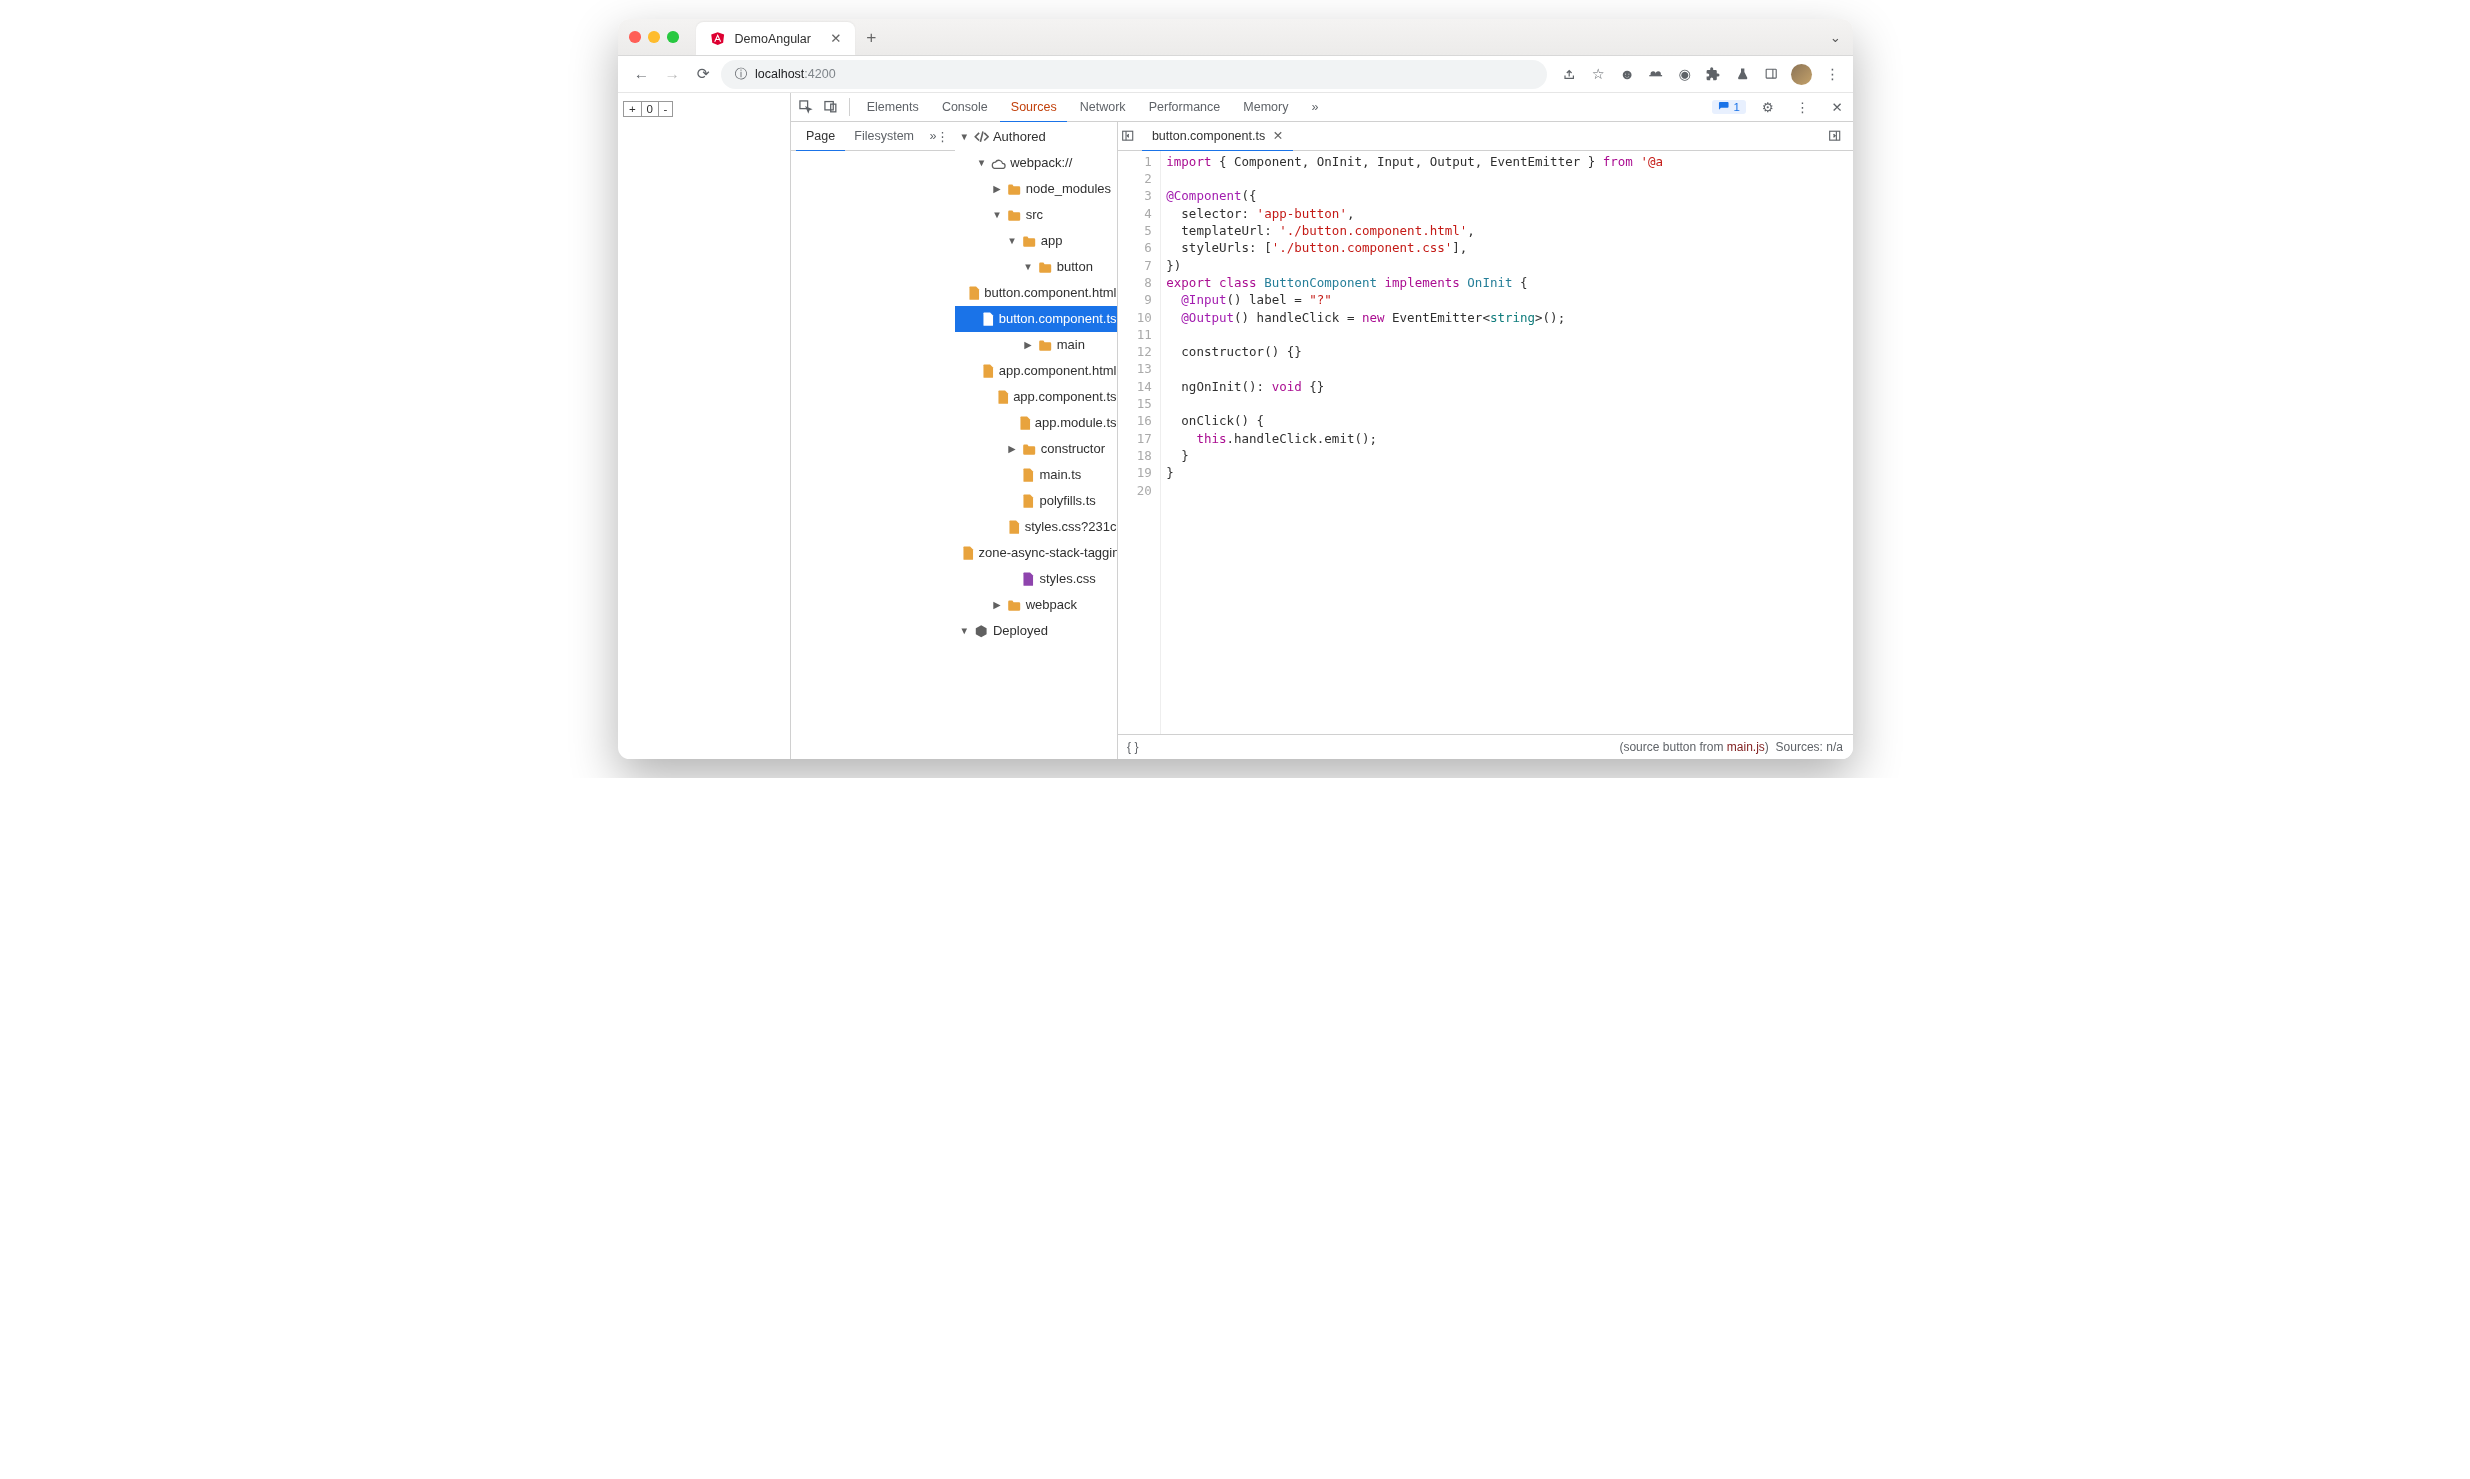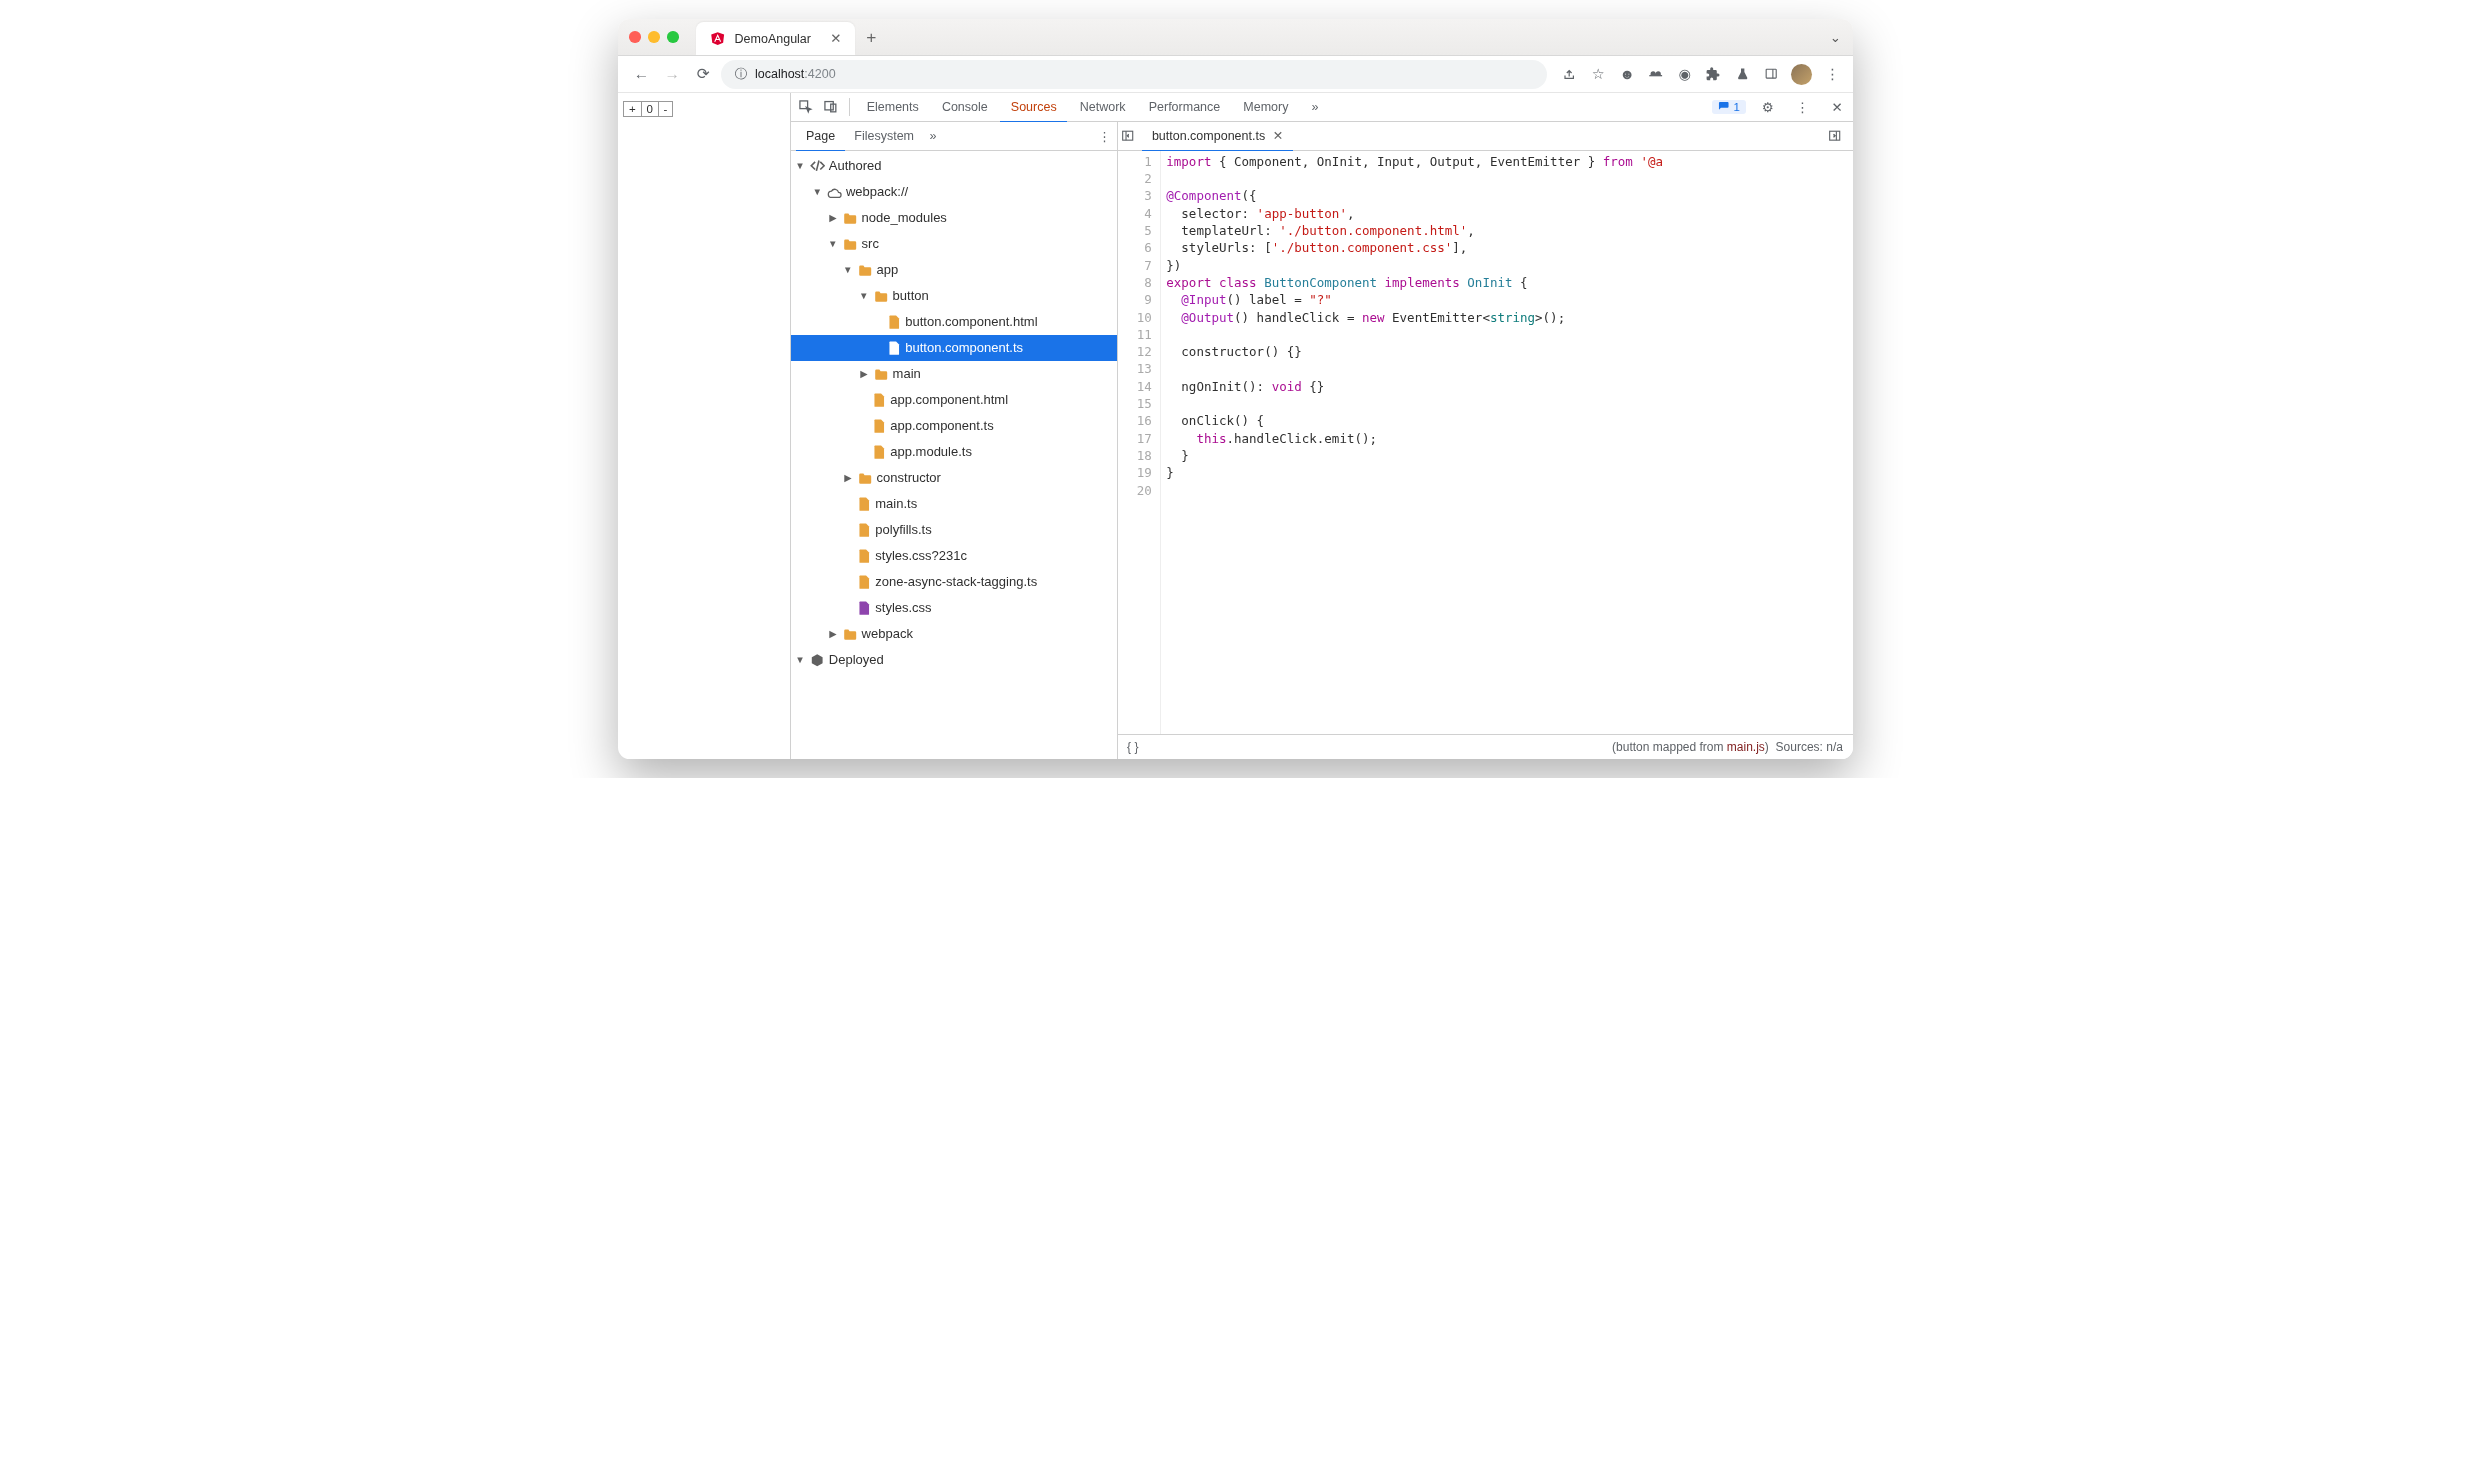--- a/index.html
+++ b/index.html
@@ -41,21 +41,21 @@
 .dt-toolbar .ic { width:25px; display:flex; justify-content:center; font-size:13.4px; }
 .dt-toolbar .sep { width:1px; height:17.3px; background:#d0d0d0; margin:0 5.8px; }
 .dt-tabs { display:flex; gap:1.9px; }
 .dt-tab { padding:0 10.6px; height:29px; display:flex; align-items:center; color:#5f6368; font-size:12.5px; border-bottom:1.9px solid transparent; }
 .dt-tab.active { color:#c2410c; border-bottom-color:#1a73e8; }
 .dt-right { margin-left:auto; display:flex; align-items:center; gap:9.6px; }
 .issue-badge { display:flex; align-items:center; gap:3.8px; color:#1a73e8; background:#e8f0fe; border-radius:2.9px; padding:1px 5.8px; font-size:11.5px; }
 .dt-main { flex:1; display:flex; overflow:hidden; }
 
 
-.src-nav { width:327px; border-right:1px solid #d0d0d0; display:flex; flex-direction:column; }
+.src-nav { width:327px; border-right:1px solid #d0d0d0; display:flex; flex-direction:row; }
 .src-nav-tabs { height:29px; border-bottom:1px solid #d0d0d0; display:flex; align-items:center; padding:0 5.8px; }
 .src-nav-tab { padding:0 9.6px; height:29px; display:flex; align-items:center; color:#5f6368; }
 .src-nav-tab.active { color:#333; border-bottom:1.9px solid #1a73e8; }
 .src-nav-tabs .more { margin-left:5.8px; color:#5f6368; }
 .src-nav-tabs .menu { margin-left:auto; color:#5f6368; }
 .tree { flex:1; overflow:auto; font-size:13px; padding-top:1.9px; color:#303030; }
 .tree-row { display:flex; align-items:center; height:26px; padding-left:3.8px; gap:3.8px; white-space:nowrap; }
 .tree-row .arrow { width:11.5px; text-align:center; color:#606060; font-size:9.6px; }
 .tree-row.selected { background:#1a73e8; color:#fff; }
 .tree-row.selected .f-icon svg path{fill:#fff}
@@ -461,21 +461,21 @@
 &nbsp;
 <span>  onClick() {</span>
 <span>    </span><span class="tok-kw">this</span><span>.handleClick.emit();</span>
 <span>  }</span>
 <span>}</span>
 &nbsp;</div>
           </div>
           <div class="ed-status">
             <span>{ }</span>
             <span class="sp"></span>
-            <span><span>(button mapped from </span><a>main.js</a><span>)</span></span>
+            <span><span>(source button from </span><a>main.js</a><span>)</span></span>
             &nbsp;&nbsp;
             <span>Sources: n/a</span>
           </div>
         </div>
       </div>
     </div>
   </div>
 </div>
 
 

